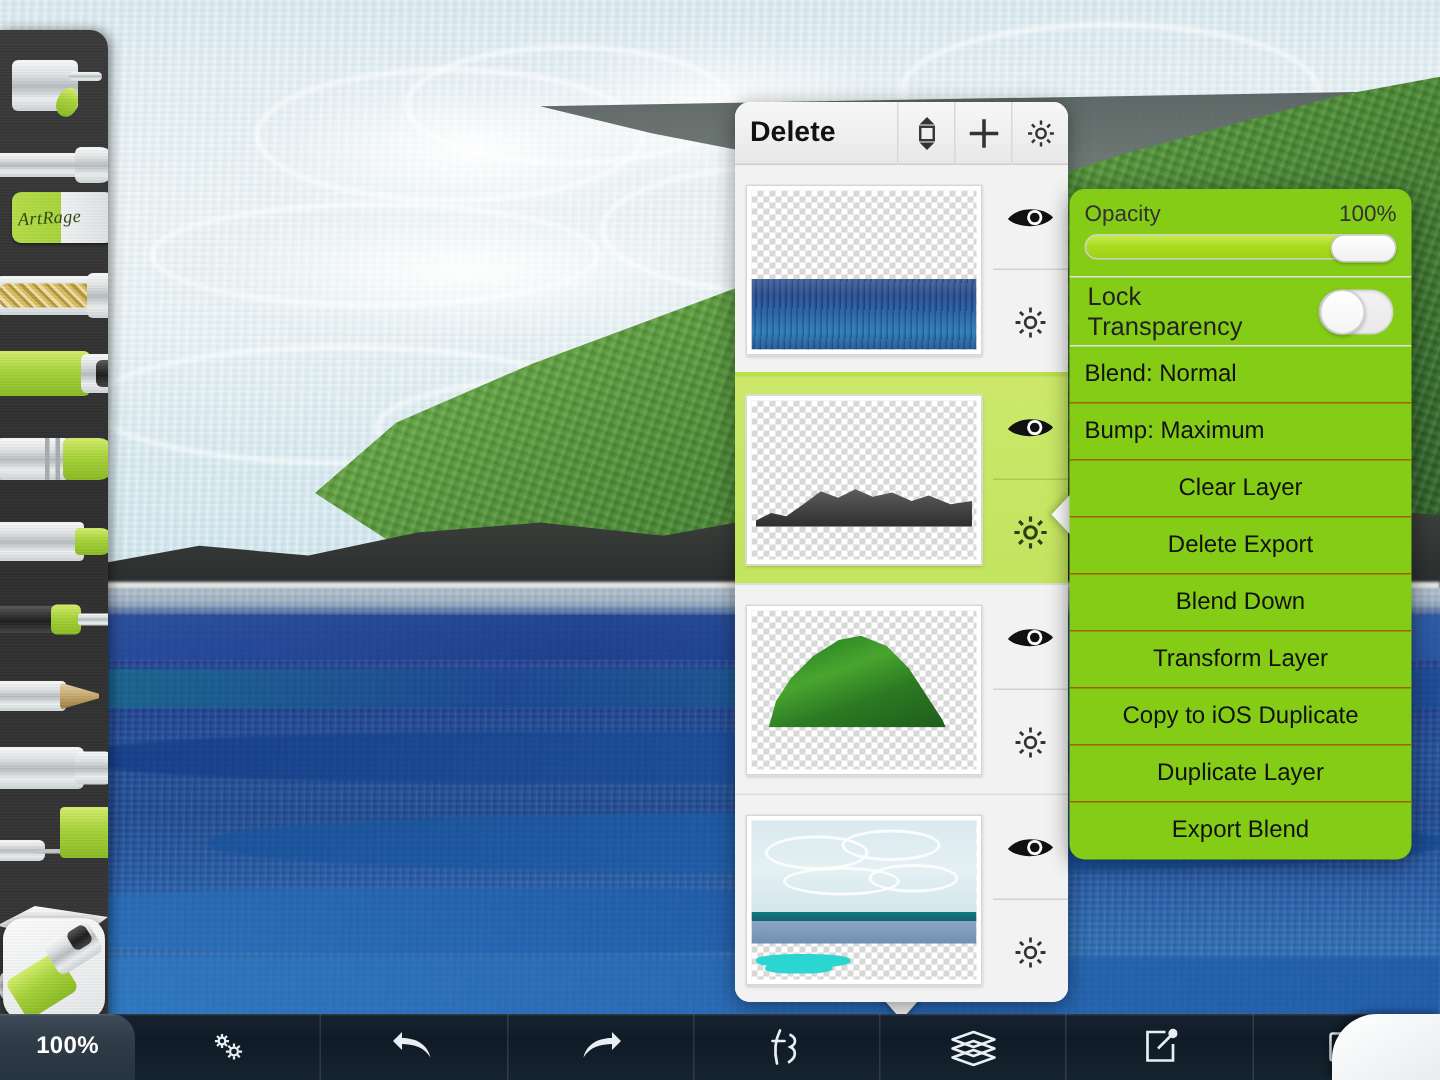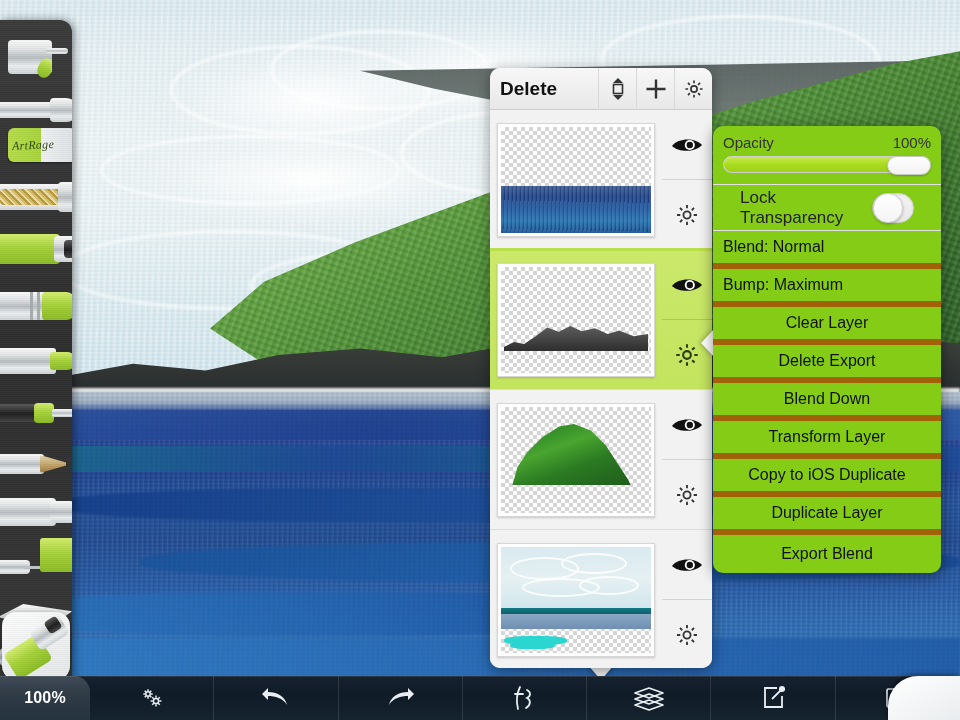--- a/index.html
+++ b/index.html
@@ -318,39 +318,39 @@
   .slider-knob {
     position:absolute; top:-1px; right:-1px; width:44px; height:19px;
     border-radius:10px;
     background: linear-gradient(180deg,#fff,#f1f1f1);
     border:1px solid #c7c7c7;
     box-shadow: 0 1px 2px rgba(0,0,0,.25);
   }
   .ctx-lock {
     display:flex; align-items:center; gap:12px;
     height:46px; border-bottom:1px solid #e2e2e2;
-    padding:0 27px;
+    padding:0 12px;
   }
   .ctx-lock-label { font-size:17px; color:#222; }
   .toggle {
     width:50px; height:30px; border-radius:15px;
     background: linear-gradient(180deg,#f3f3f3,#e9e9e9);
     border:1px solid #d2d2d2; position:relative;
     box-shadow: inset 0 1px 2px rgba(0,0,0,.08);
   }
   .toggle-knob {
     position:absolute; left:0px; top:-1px; width:30px; height:30px;
     border-radius:50%;
     background: linear-gradient(180deg,#fff,#f4f4f4);
     border:1px solid #cfcfcf;
     box-shadow: 0 1px 3px rgba(0,0,0,.3);
   }
   .ctx-item {
     height:38px; display:flex; align-items:center;
-    border-bottom:6px solid #a16207;
+    border-bottom:1px solid #a16207;
     font-size:16px; color:#111;
   }
   .ctx-item.left { padding-left:10px; }
   .ctx-item.center { justify-content:center; }
   .ctx-item:last-child { border-bottom:none; }
 </style>
 </head>
 <body>
 
 <div id="app">

